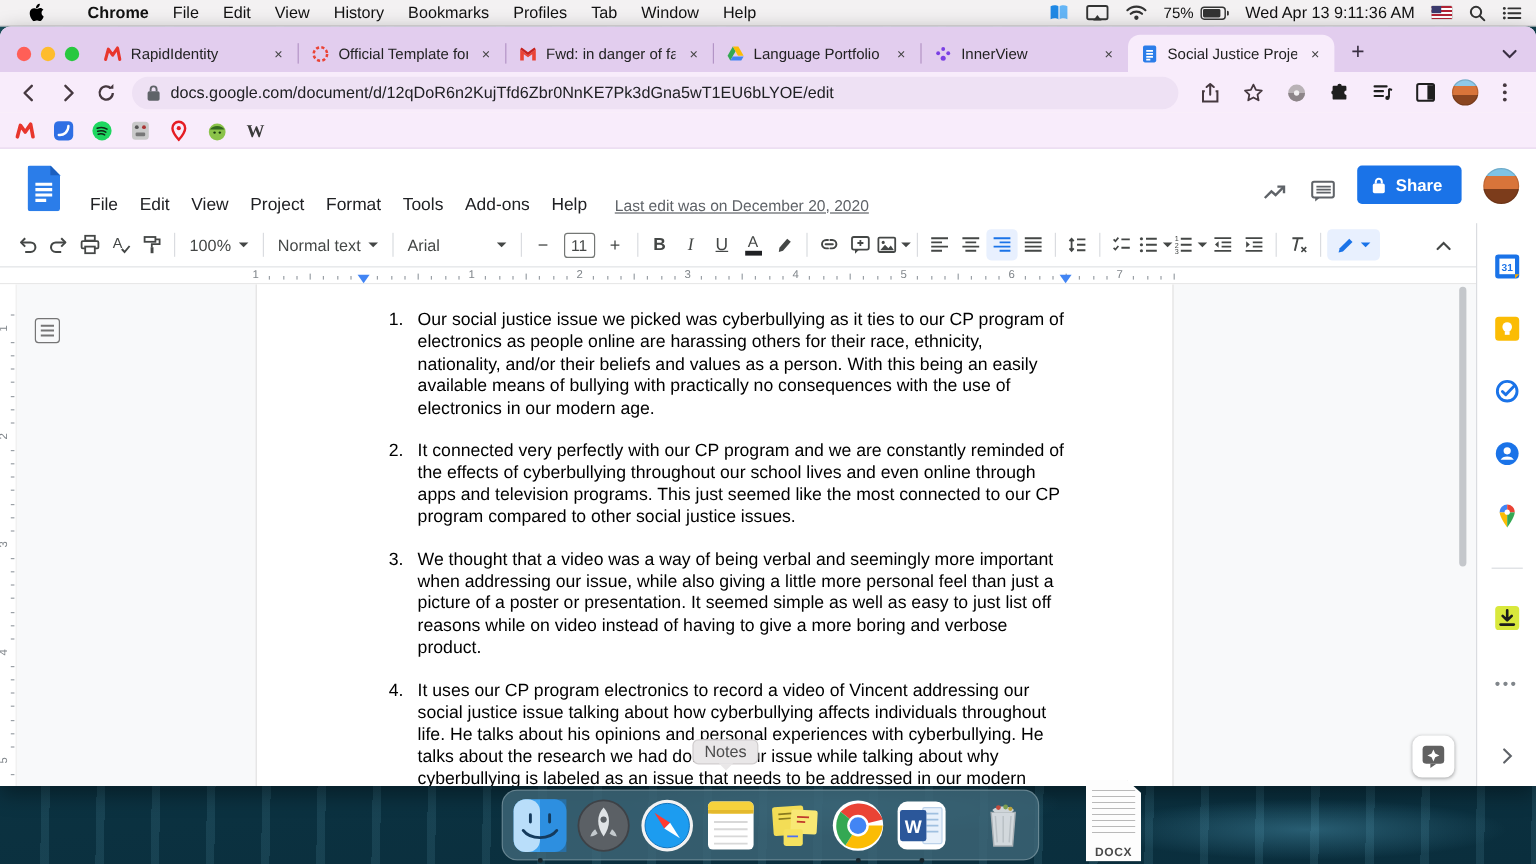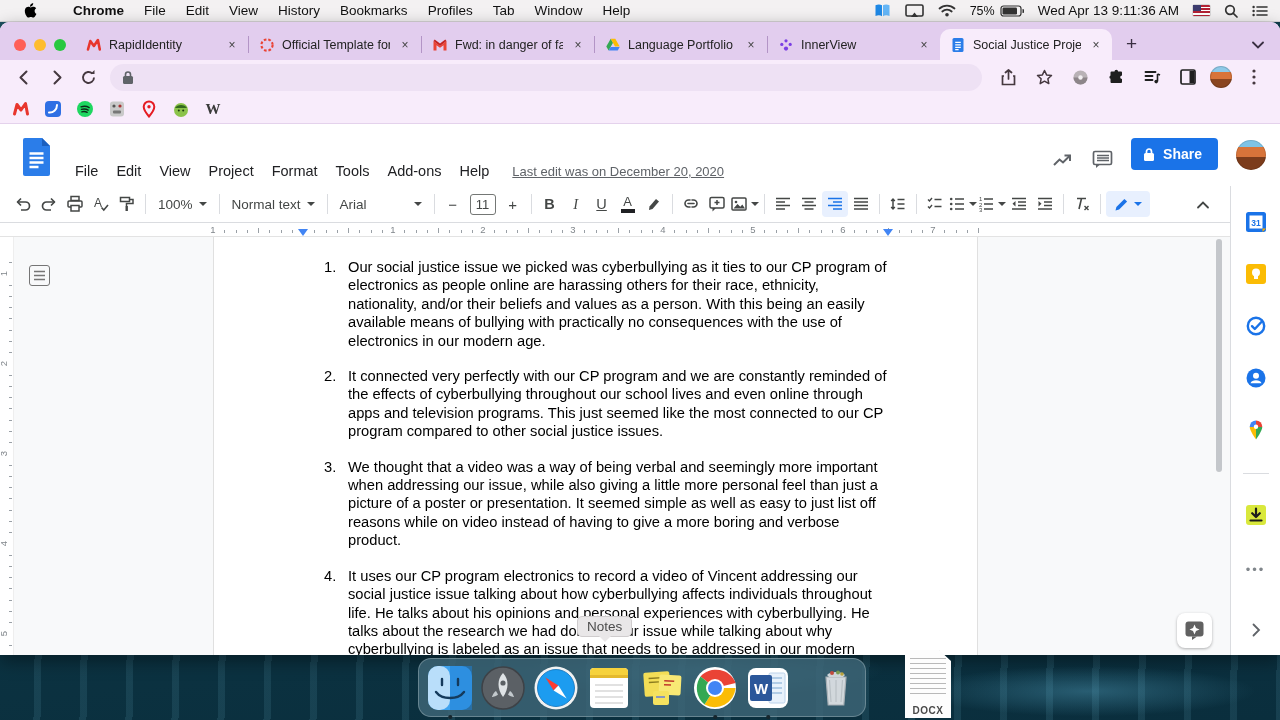--- a/index.html
+++ b/index.html
@@ -282,20 +282,21 @@
         <svg width="17" height="17" viewBox="0 0 17 17">
           <path d="M14 8.5a5.5 5.5 0 1 1-1.6-3.9" fill="none" stroke="#45383f" stroke-width="1.9"></path>
           <path d="M14.5 1v4h-4z" fill="#45383f"></path>
         </svg>
       </span>
     <div class="omnibox">
       <svg width="12" height="15" viewBox="0 0 12 15">
           <rect x="1" y="6" width="10" height="8" rx="1.5" fill="#5f6368"></rect>
           <path d="M3.5 6V4.5a2.5 2.5 0 0 1 5 0V6" fill="none" stroke="#5f6368" stroke-width="1.6"></path>
         </svg>
+      <span class="url">docs.google.com/document/d/12qDoR6n2KujTfd6Zbr0NnKE7Pk3dGna5wT1EU6bLYOE/edit</span>
     </div>
     <div class="ext-zone">
       <span class="nav-ic">
           <svg width="15" height="17" viewBox="0 0 15 17">
             <path d="M7.5 1v9M4.5 3.5 7.5 1l3 2.5" fill="none" stroke="#45383f" stroke-width="1.7" stroke-linecap="round" stroke-linejoin="round"></path>
             <path d="M3 7H1.5v8.5h12V7H12" fill="none" stroke="#45383f" stroke-width="1.7"></path>
           </svg>
         </span>
       <span class="nav-ic">
           <svg width="17" height="17" viewBox="0 0 17 17">

